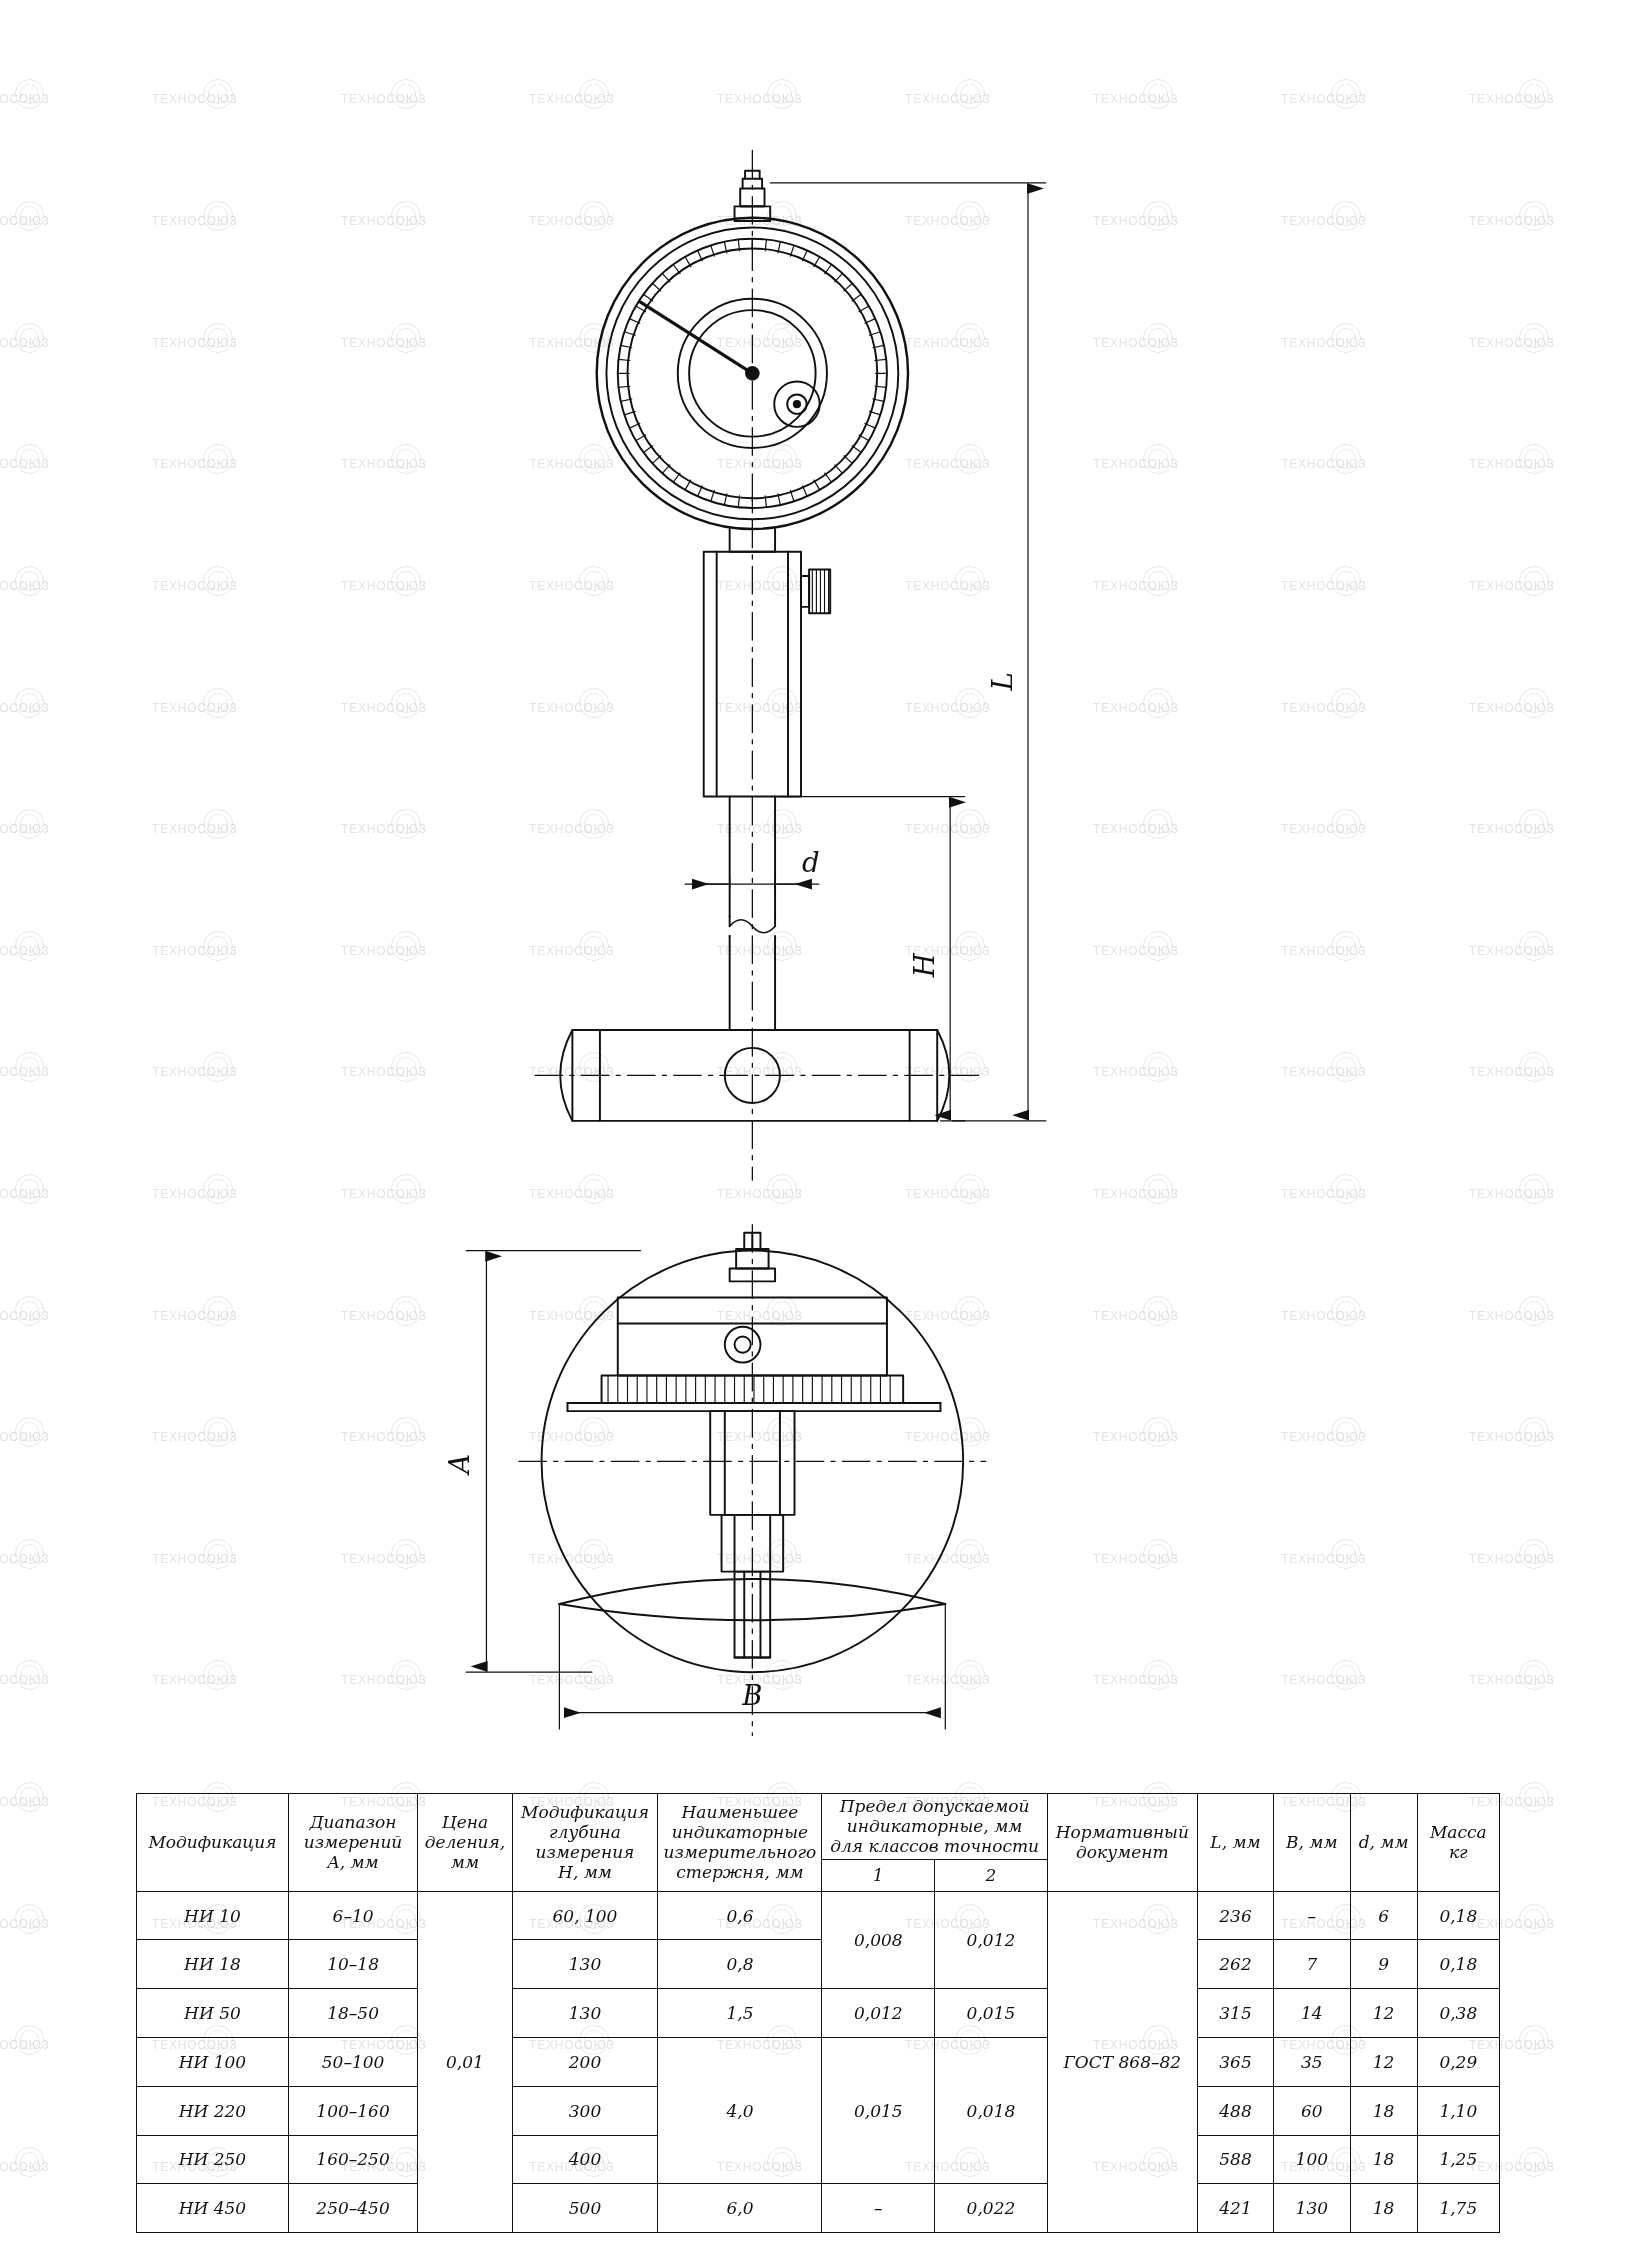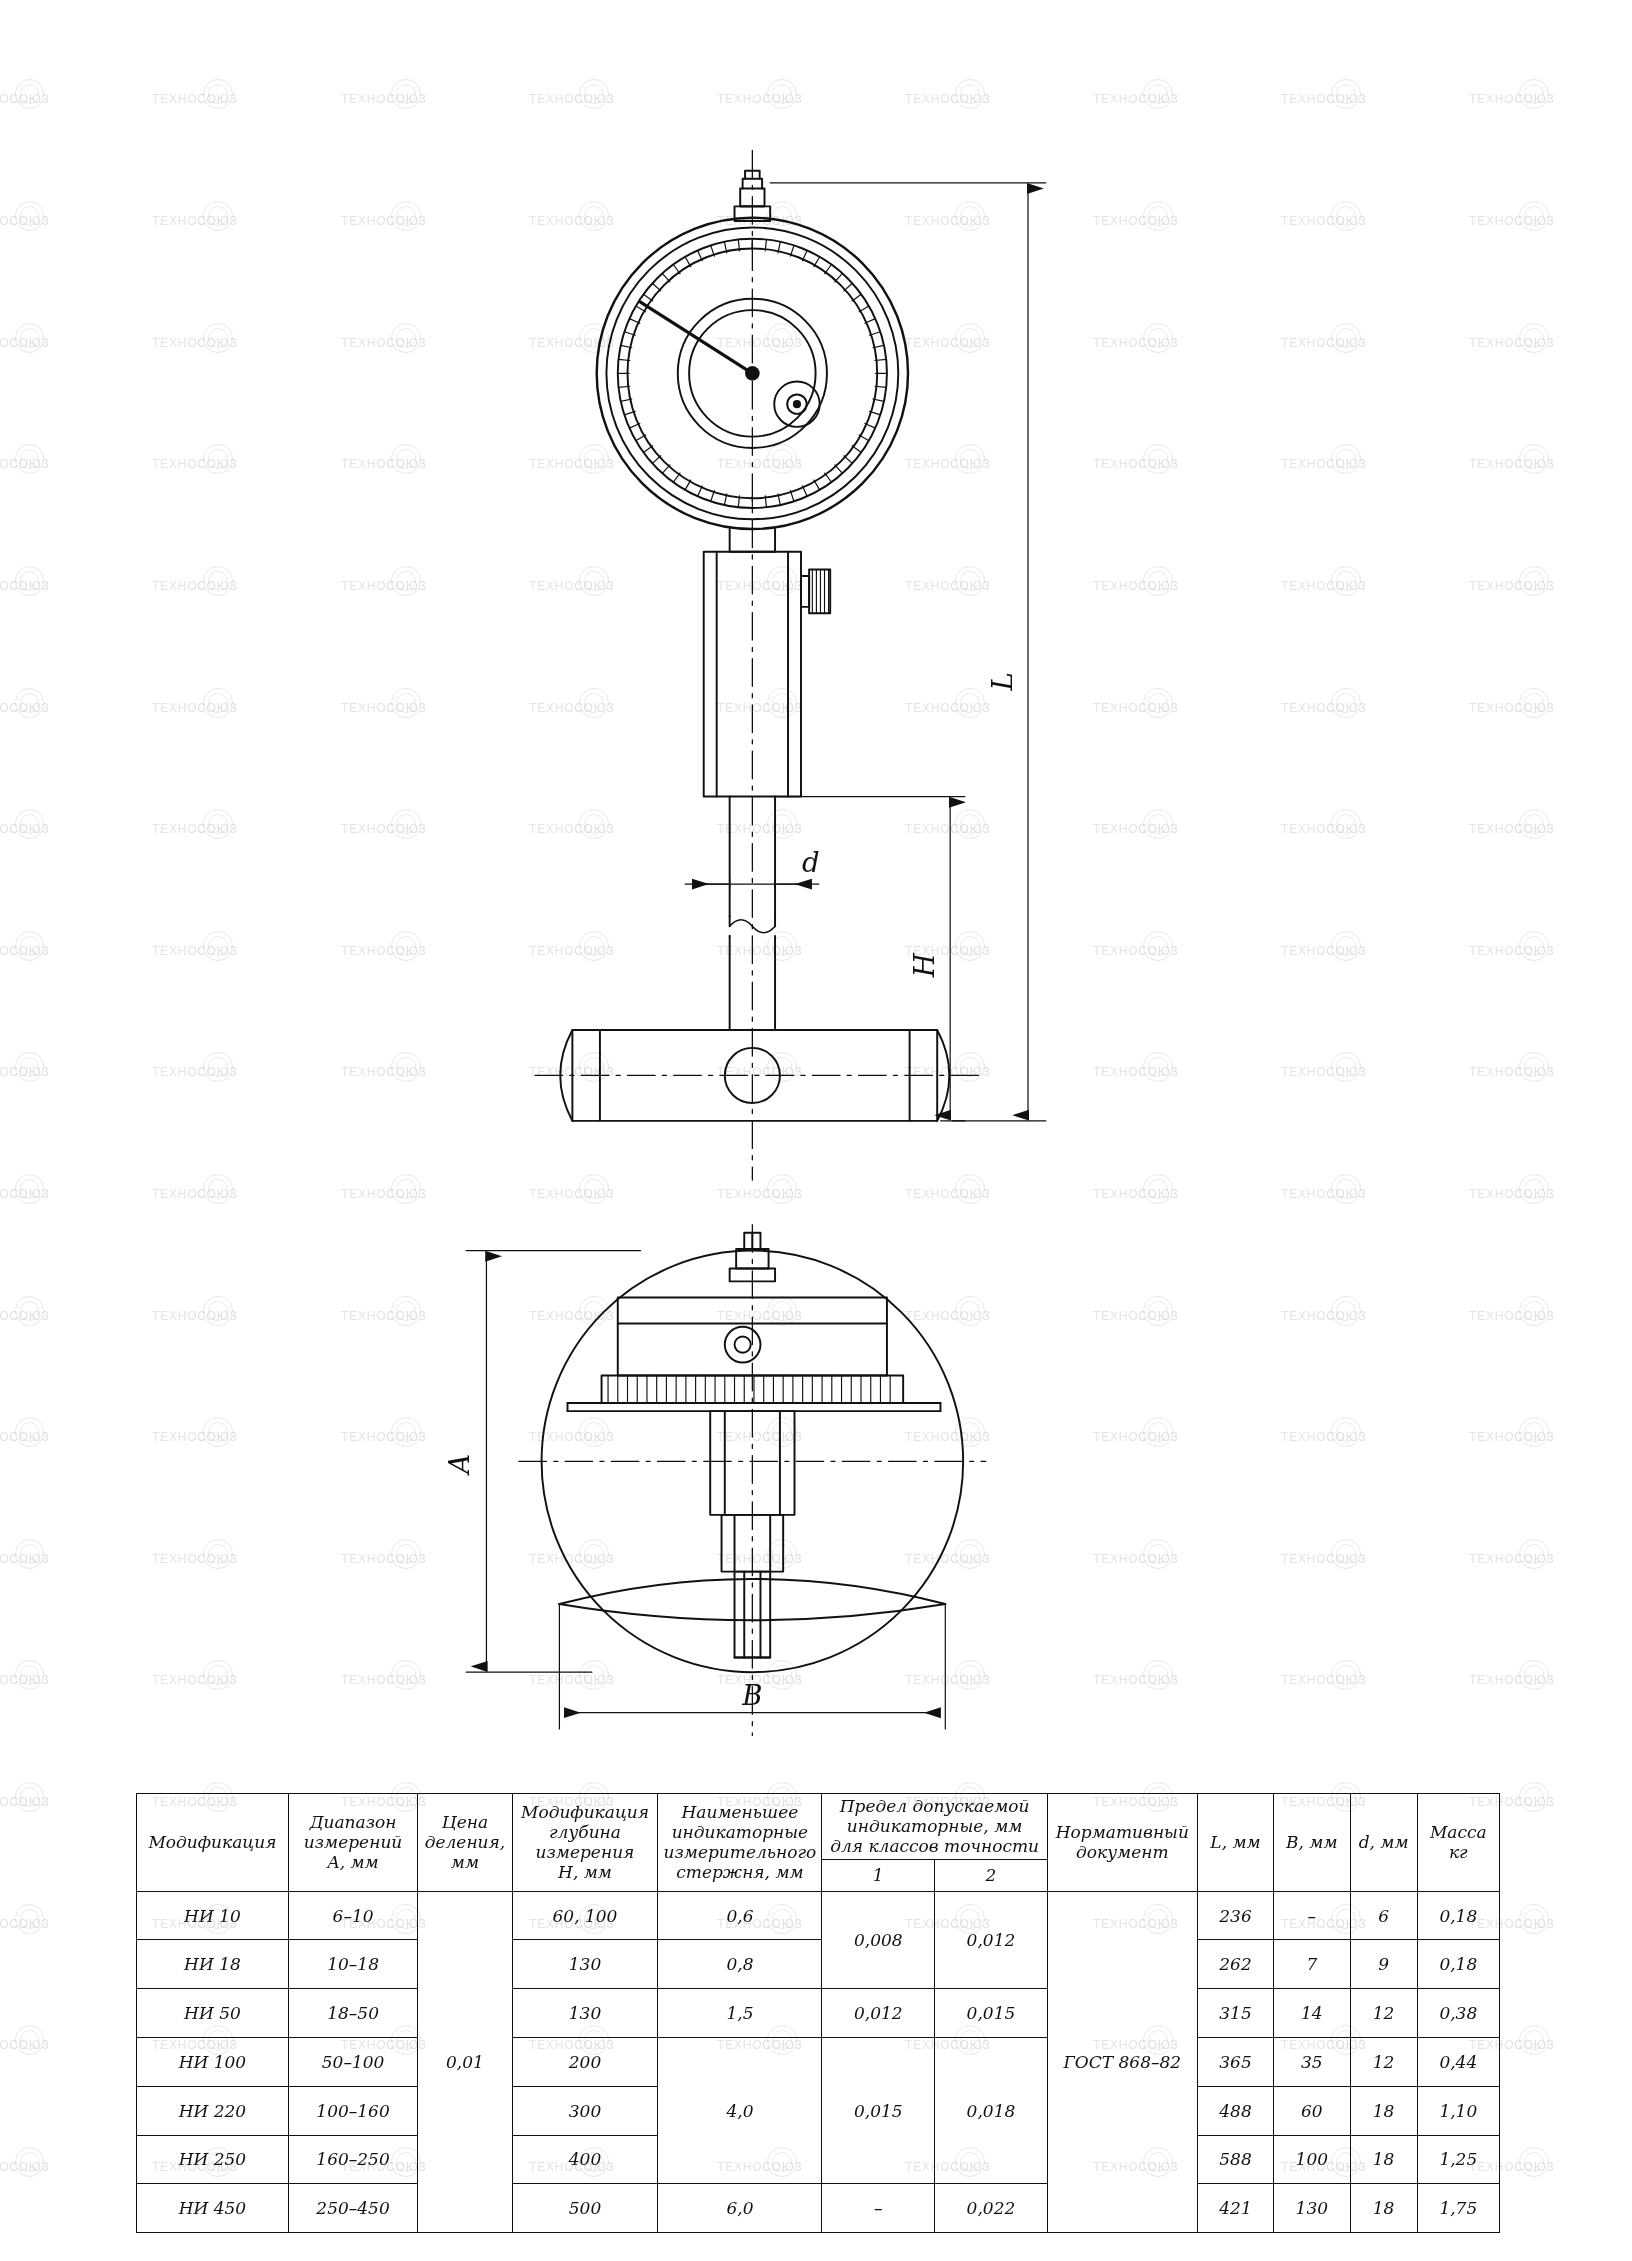--- a/index.html
+++ b/index.html
@@ -816,21 +816,21 @@
         <tr>
           <td>НИ 100</td>
           <td>50–100</td>
           <td>200</td>
           <td rowspan="3">4,0</td>
           <td rowspan="3">0,015</td>
           <td rowspan="3">0,018</td>
           <td>365</td>
           <td>35</td>
           <td>12</td>
-          <td>0,44</td>
+          <td>0,29</td>
         </tr>
         <tr>
           <td>НИ 220</td>
           <td>100–160</td>
           <td>300</td>
           <td>488</td>
           <td>60</td>
           <td>18</td>
           <td>1,10</td>
         </tr>

